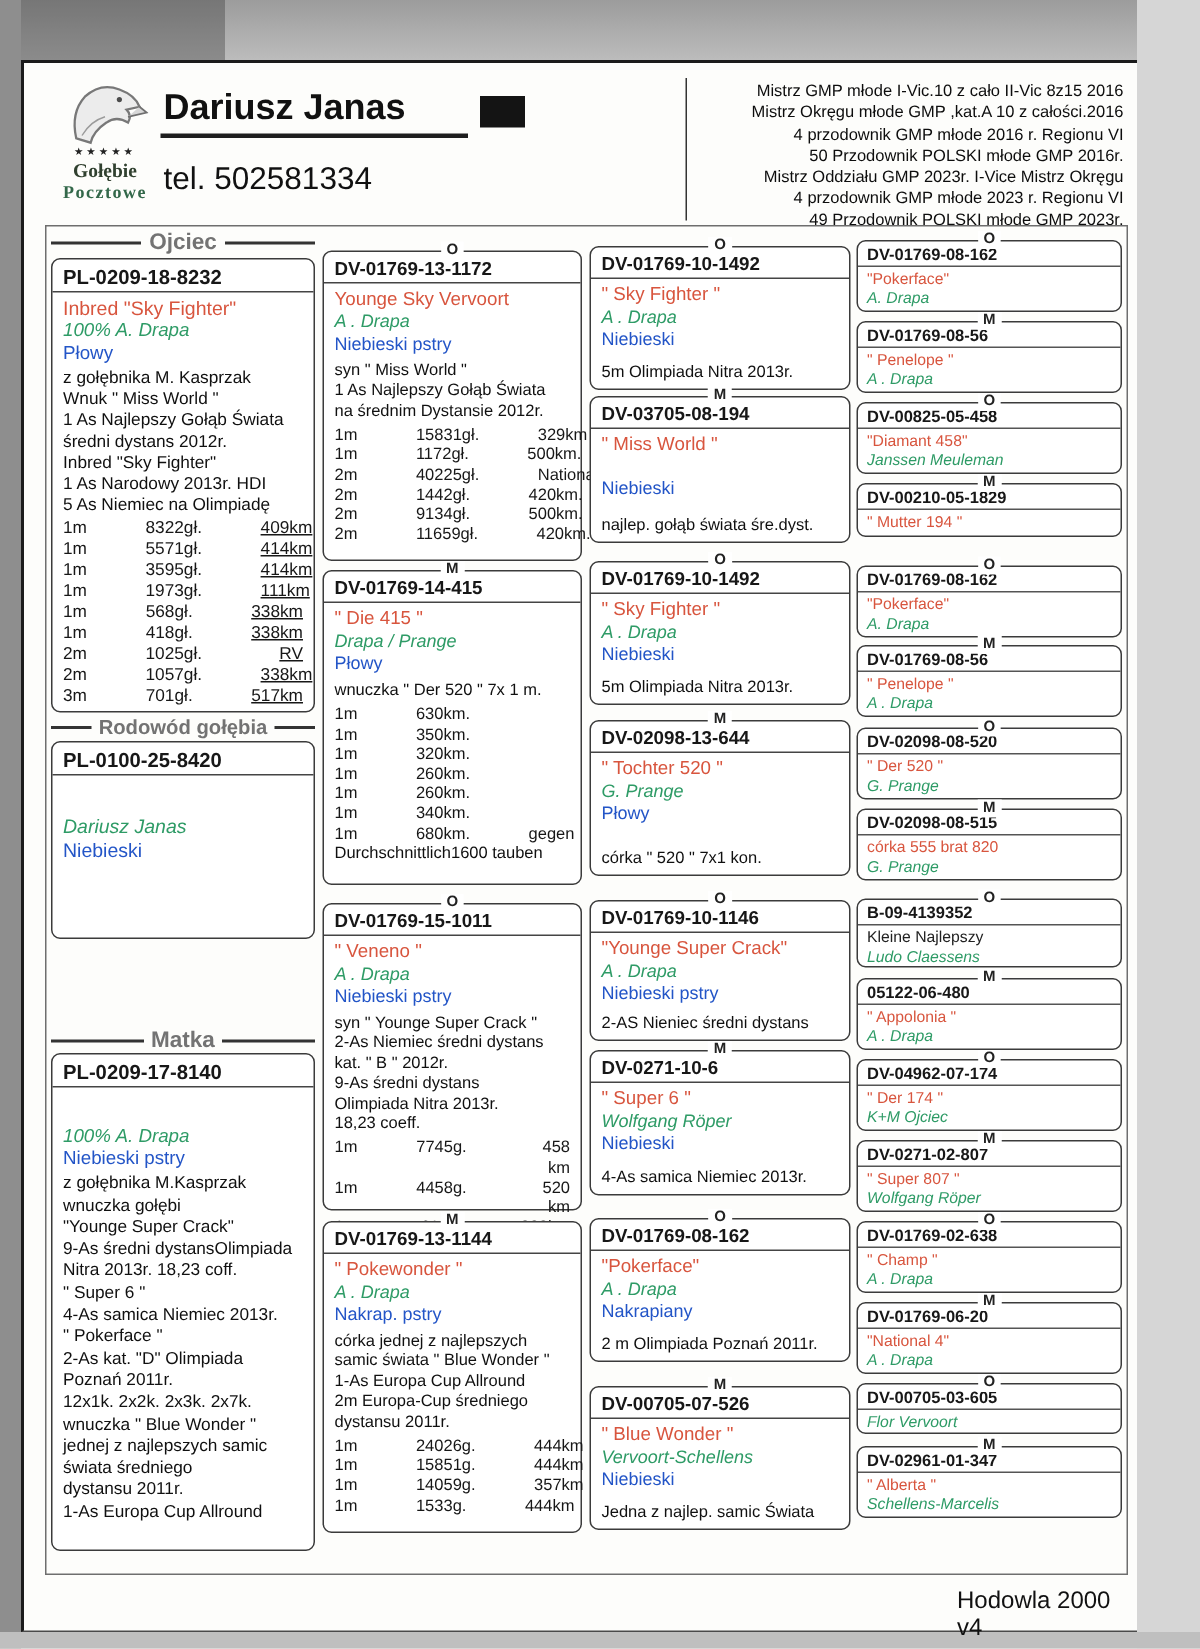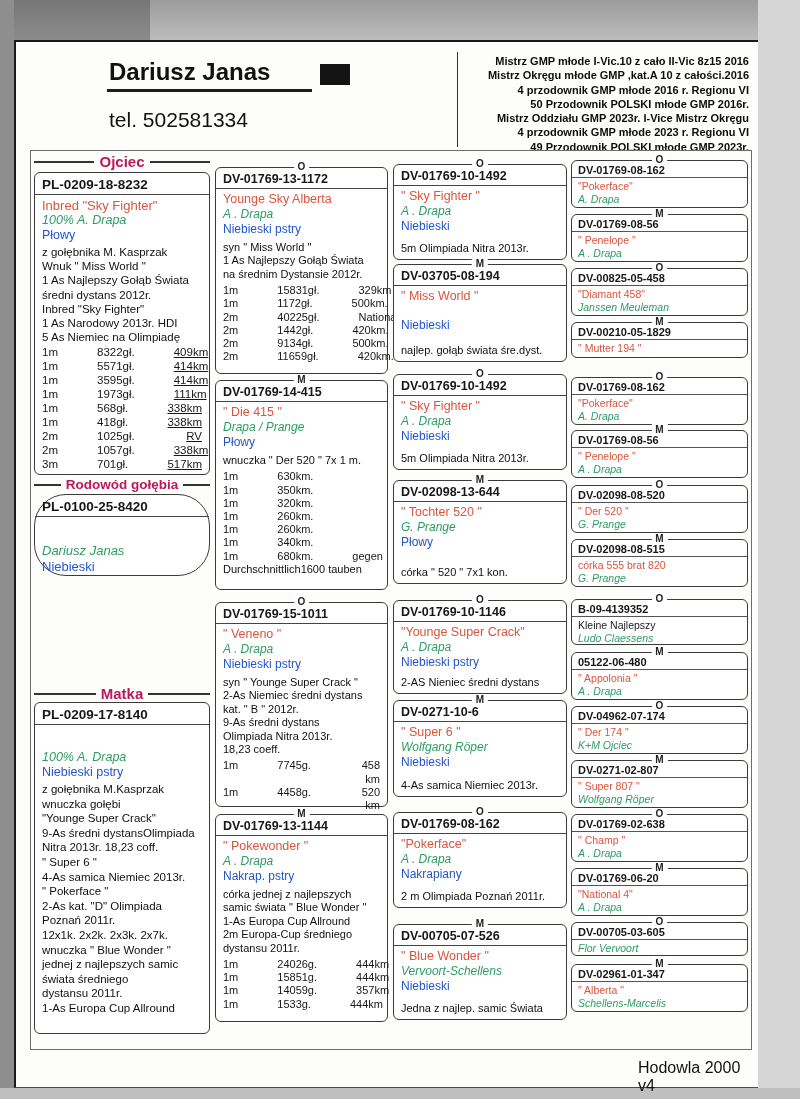--- a/index.html
+++ b/index.html
@@ -22,27 +22,27 @@
   .logo-line1 { font-family:"Liberation Serif",serif; font-weight:bold; font-size:13px; color:#30402f; line-height:15px; }
   .logo-line2 { font-family:"Liberation Serif",serif; font-weight:bold; font-size:12px; color:#33684a; letter-spacing:1px; line-height:14px; }
 
   .breeder-title { position:absolute; left:91px; top:16px; font-size:24px; font-weight:bold; color:#111;
                    border-bottom:3px solid #1e1e1e; padding:0 42px 3px 2px; }
   .redaction { position:absolute; left:304px; top:22px; width:30px; height:21px; background:#141414; }
   .phone { position:absolute; left:93px; top:66px; font-size:21px; color:#111; }
 
   .header-divider { position:absolute; left:441px; top:10px; height:95px; border-left:1.5px solid #333; }
   .achievements { position:absolute; left:448px; top:12px; width:285px; text-align:right;
-                  font-size:11px; font-weight:bold; color:#0d0d0d; line-height:14.3px; white-space:pre-line; }
+                  font-size:11px; font-weight:normal; color:#0d0d0d; line-height:14.3px; white-space:pre-line; }
 
   
   .tree-frame { position:absolute; left:14px; top:108px; width:722px; height:900px; border:1px solid #6e6e6e; }
 
   .sec-header { position:absolute; left:18px; width:176px; display:flex; align-items:center; gap:5px;
-                font-weight:bold; font-size:15px; color:#be185d; }
+                font-weight:bold; font-size:15px; color:#737373; }
   .sec-header::before, .sec-header::after { content:""; flex:1; border-top:2px solid #333; }
   #fatherHeader { top:111px; }
   #subjectHeader { top:435px; font-size:13.5px; }
   #motherHeader { top:643px; }
 
   
   .box { position:absolute; background:#fff; border:1.5px solid #3b3b3b; border-radius:6px;
          padding:4px 7px 2px; color:#171717; display:flex; flex-direction:column; }
   .col1box { left:18px; width:176px; }
   .col2box { left:199px; width:173px; }
@@ -56,35 +56,35 @@
           border-bottom:1.5px solid #444; margin:0 -7px 3px; padding:0 7px 2px; }
   .bird-name { color:var(--name_red,#d8553e); font-size:12.5px; line-height:15px; }
   .breeder { color:var(--breeder_green,#2e9b66); font-style:italic; font-size:12px; line-height:14px; }
   .colorline { color:var(--color_blue,#2355c7); font-size:12px; line-height:15px; margin-top:1px; }
   .info { font-size:11px; line-height:13.4px; white-space:pre-line; margin-top:4px; color:#101010; }
   .note { font-size:11px; line-height:13px; color:#101010; }
 
   .res { margin-top:3px; font-size:11px; }
   .res-row { display:flex; line-height:13.2px;gap:39px; }
   .rc0 { width:26px; }
-  .rc1 { width:68px; }
+  .rc1 { width:68px; text-align:right; }
   .rc2 { width:60px; text-align:right; }
 
   
   .big .ring { font-size:13.5px; padding-bottom:2px; }
   .big .bird-name { font-size:13px; }
   .big .breeder { font-size:12.5px; }
   .big .colorline { font-size:12.5px; }
   .big .info { font-size:11.5px; line-height:14.2px; margin-top:2px; }
   .big .res { font-size:11.5px; margin-top:2px; }
   .big .res-row { line-height:13.9px; }
   .big .rc1 { width:64px; } .big .rc2 { width:66px;text-decoration:underline; }
 
   #fatherBox { top:130px; height:303px; }
-  #subjectBox { top:452px; height:82px;border-radius:32px; }
+  #subjectBox { top:452px; height:132px; }
   #motherBox { top:660px; height:332px; }
   #subjectBox .breeder { margin-top:24px; font-size:13px; }
   #subjectBox .colorline { font-size:13px; }
   #motherBox .breeder { margin-top:22px; }
   #motherBox .info { line-height:14.6px; }
 
   
   #g2b1 { top:125px; height:207px; }
   #g2b2 { top:338px; height:210px; }
   #g2b3 { top:560px; height:205px; }
@@ -121,20 +121,31 @@
 
 <div class="scan-top">
     <div class="scan-top-corner"></div>
   </div>
 <div class="scan-left"></div>
 <div class="scan-right"></div>
 <div class="scan-bottom"></div>
 
 <div class="page">
 
+  <div class="logo">
+    <svg width="58" height="46" viewBox="0 0 60 48">
+      <path d="M10 42 Q6 24 16 13 Q27 3 40 8 Q51 12 54 20 L45 22 Q49 26 46 31 Q38 26 31 31 Q22 37 20 45 Z" fill="#ececec" stroke="#787878" stroke-width="1.6"></path>
+      <path d="M54 20 L59 24 L46 27" fill="#d7d7d7" stroke="#6f6f6f" stroke-width="1.2"></path>
+      <circle cx="40" cy="15" r="1.8" fill="#4c4c4c"></circle>
+      <path d="M14 40 Q20 30 30 27" fill="none" stroke="#9a9a9a" stroke-width="1"></path>
+    </svg>
+    <div class="logo-stars">★★★★★</div>
+    <div class="logo-line1">Gołębie</div>
+    <div class="logo-line2">Pocztowe</div>
+  </div>
 
   <div class="breeder-title">Dariusz Janas</div>
   <div class="redaction"></div>
   <div class="phone">tel. 502581334</div>
 
   <div class="header-divider"></div>
   <div class="achievements">Mistrz GMP młode  I-Vic.10 z cało II-Vic 8z15 2016
 Mistrz Okręgu młode GMP ,kat.A 10 z całości.2016
 4 przodownik GMP młode 2016 r. Regionu VI
 50 Przodownik POLSKI młode GMP 2016r.
@@ -238,21 +249,21 @@
 wnuczka " Blue Wonder "
 jednej z najlepszych samic
 świata średniego
 dystansu 2011r.
 1-As Europa Cup Allround</div>
   </div>
 
   <div class="box col2box" id="g2b1">
     <div class="sym">O</div>
     <div class="ring">DV-01769-13-1172</div>
-    <div class="bird-name">Younge Sky Alberta</div>
+    <div class="bird-name">Younge Sky Vervoort</div>
     <div class="breeder">A . Drapa</div>
     <div class="colorline">Niebieski pstry</div>
     <div class="info">syn " Miss World "
 1 As Najlepszy Gołąb Świata
 na średnim Dystansie 2012r.</div>
     <div class="res">
         <div class="res-row">
           <span class="rc rc0">1m</span>
           <span class="rc rc1">15831gł.</span>
           <span class="rc rc2">329km</span>

